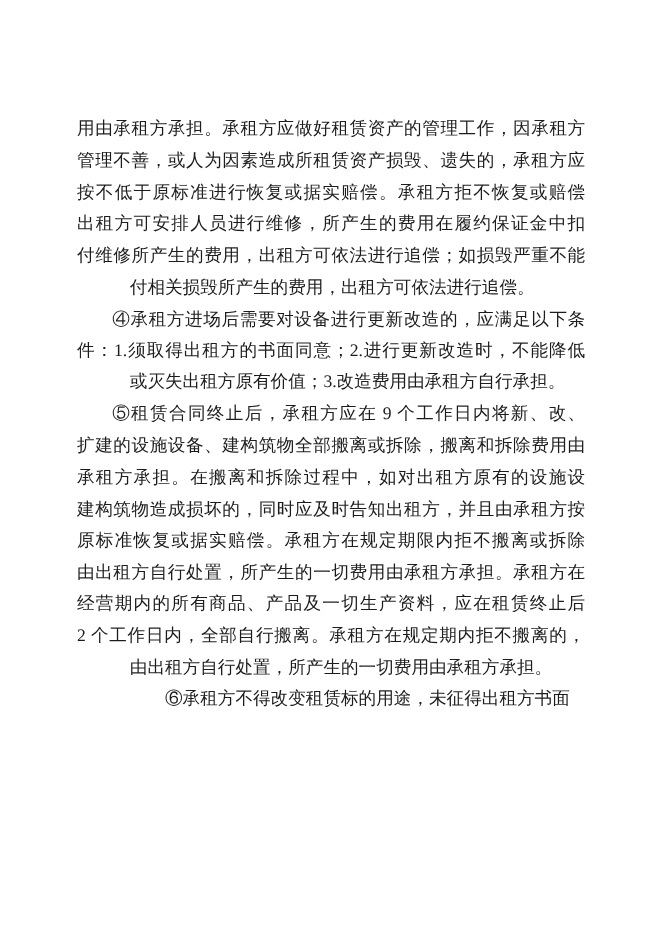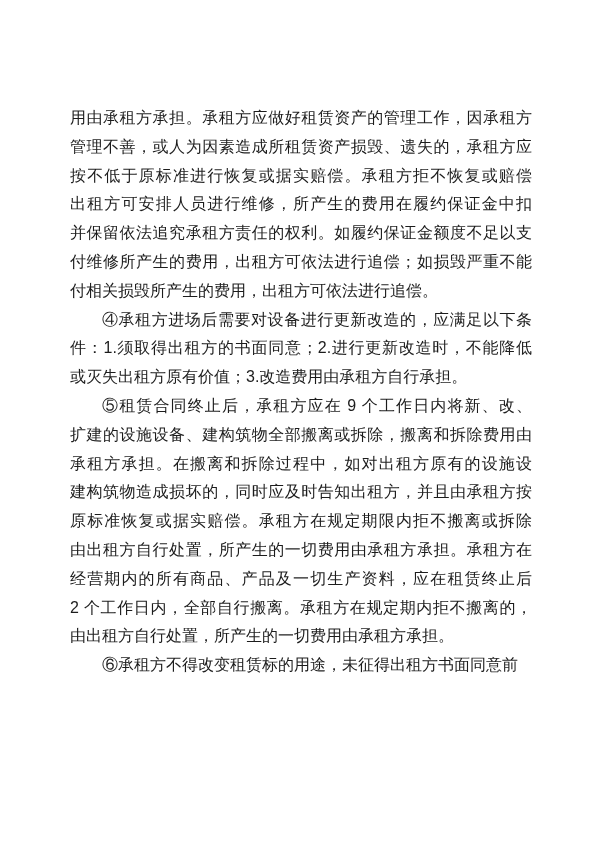--- a/index.html
+++ b/index.html
@@ -6,56 +6,56 @@
     margin: 0;
     padding: 0;
     background: #ffffff;
   }
   .page {
     position: relative;
     width: 571px;
     height: 848px;
     background: #ffffff;
     overflow: hidden;
-    font-family: Liberation Sans, sans-serif;
+    font-family: Liberation Serif, serif;
   }
   .text-block {
     position: absolute;
     left: 70px;
     top: 104px;
     width: 462px;
   }
   .doc-line {
     font-size: 16px;
     height: 28.8px;
     line-height: 28.8px;
     color: #1c1c1c;
     text-align: justify;
     text-align-last: justify;
     text-justify: inter-character;
     overflow: hidden;
   }
   .doc-line.left {
     text-align: left;
     text-align-last: left;
+    margin-left: 48px;
   }
   .doc-line.indent {
     text-indent: 2em;
   }
 </style>
 </head>
 <body>
 
 <div class="page">
   <div class="text-block">
       <div class="doc-line">用由承租方承担。承租方应做好租赁资产的管理工作，因承租方</div>
       <div class="doc-line">管理不善，或人为因素造成所租赁资产损毁、遗失的，承租方应</div>
       <div class="doc-line">按不低于原标准进行恢复或据实赔偿。承租方拒不恢复或赔偿的，</div>
       <div class="doc-line">出租方可安排人员进行维修，所产生的费用在履约保证金中扣除，</div>
-      <div class="doc-line">并保留依法追究承租方责任的权利。如履约保证金额度不足以支</div>
       <div class="doc-line">付维修所产生的费用，出租方可依法进行追偿；如损毁严重不能</div>
       <div class="doc-line left">付相关损毁所产生的费用，出租方可依法进行追偿。</div>
       <div class="doc-line indent">④承租方进场后需要对设备进行更新改造的，应满足以下条</div>
       <div class="doc-line">件：1.须取得出租方的书面同意；2.进行更新改造时，不能降低</div>
       <div class="doc-line left">或灭失出租方原有价值；3.改造费用由承租方自行承担。</div>
       <div class="doc-line indent">⑤租赁合同终止后，承租方应在 9 个工作日内将新、改、</div>
       <div class="doc-line">扩建的设施设备、建构筑物全部搬离或拆除，搬离和拆除费用由</div>
       <div class="doc-line">承租方承担。在搬离和拆除过程中，如对出租方原有的设施设备、</div>
       <div class="doc-line">建构筑物造成损坏的，同时应及时告知出租方，并且由承租方按</div>
       <div class="doc-line">原标准恢复或据实赔偿。承租方在规定期限内拒不搬离或拆除的，</div>

